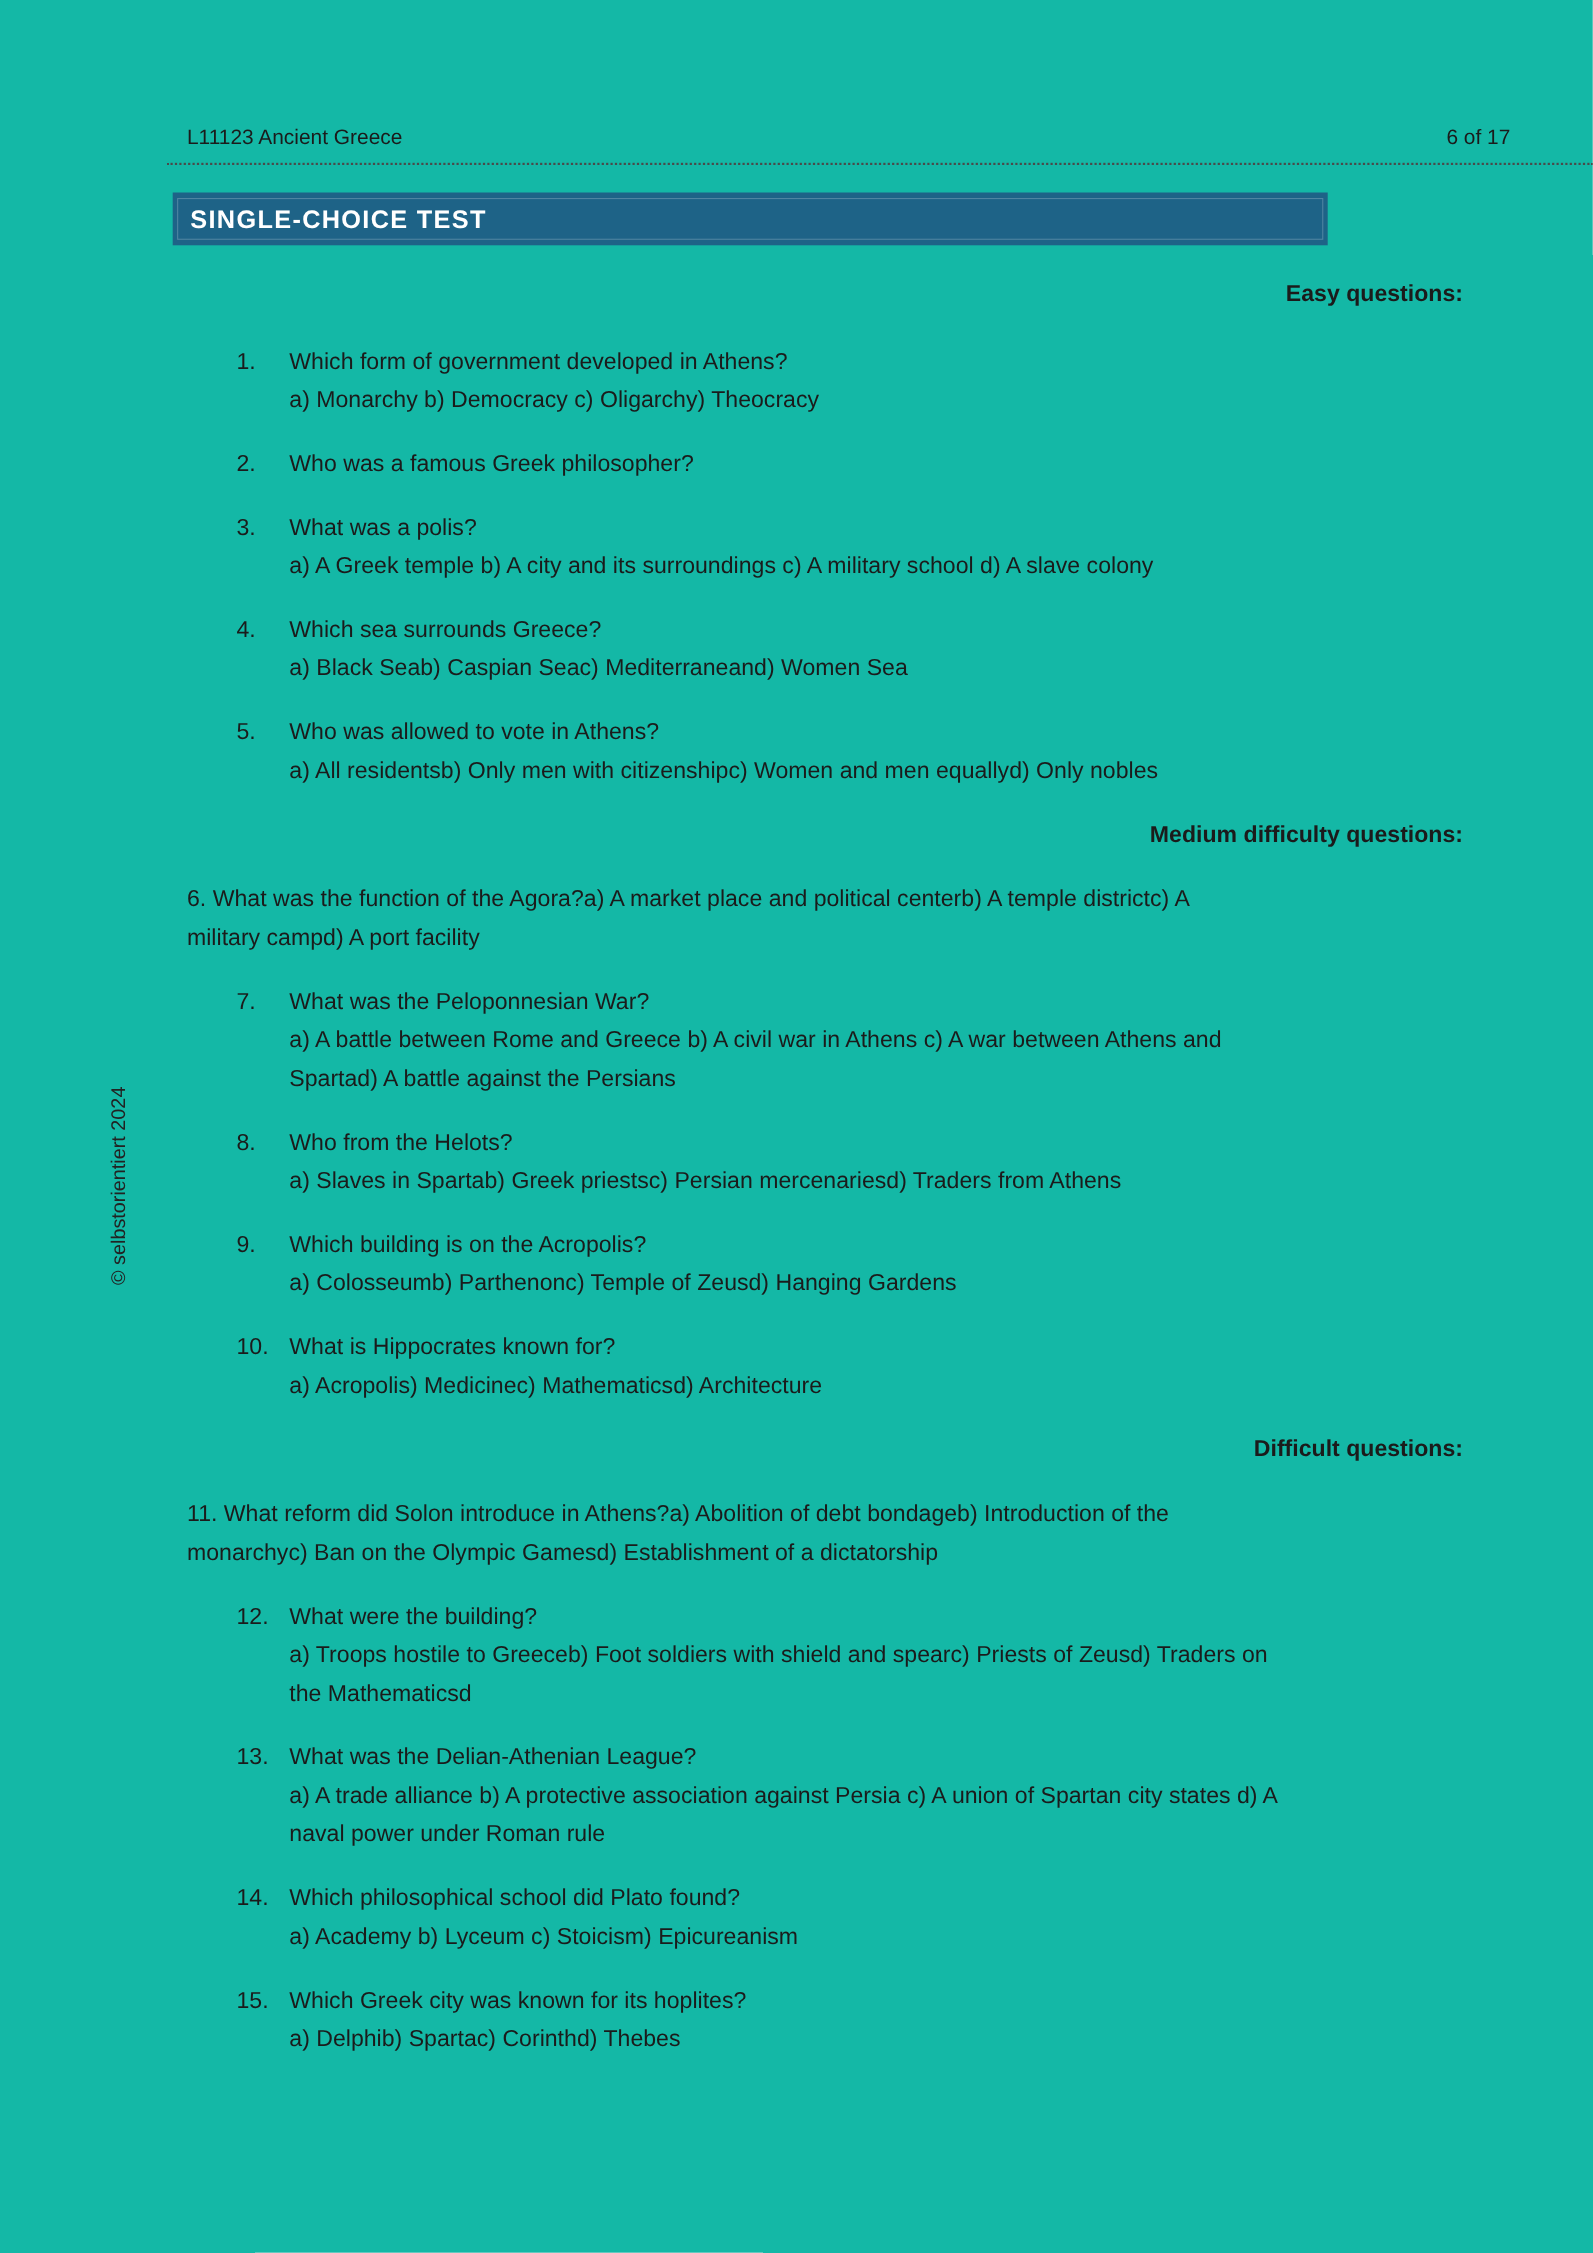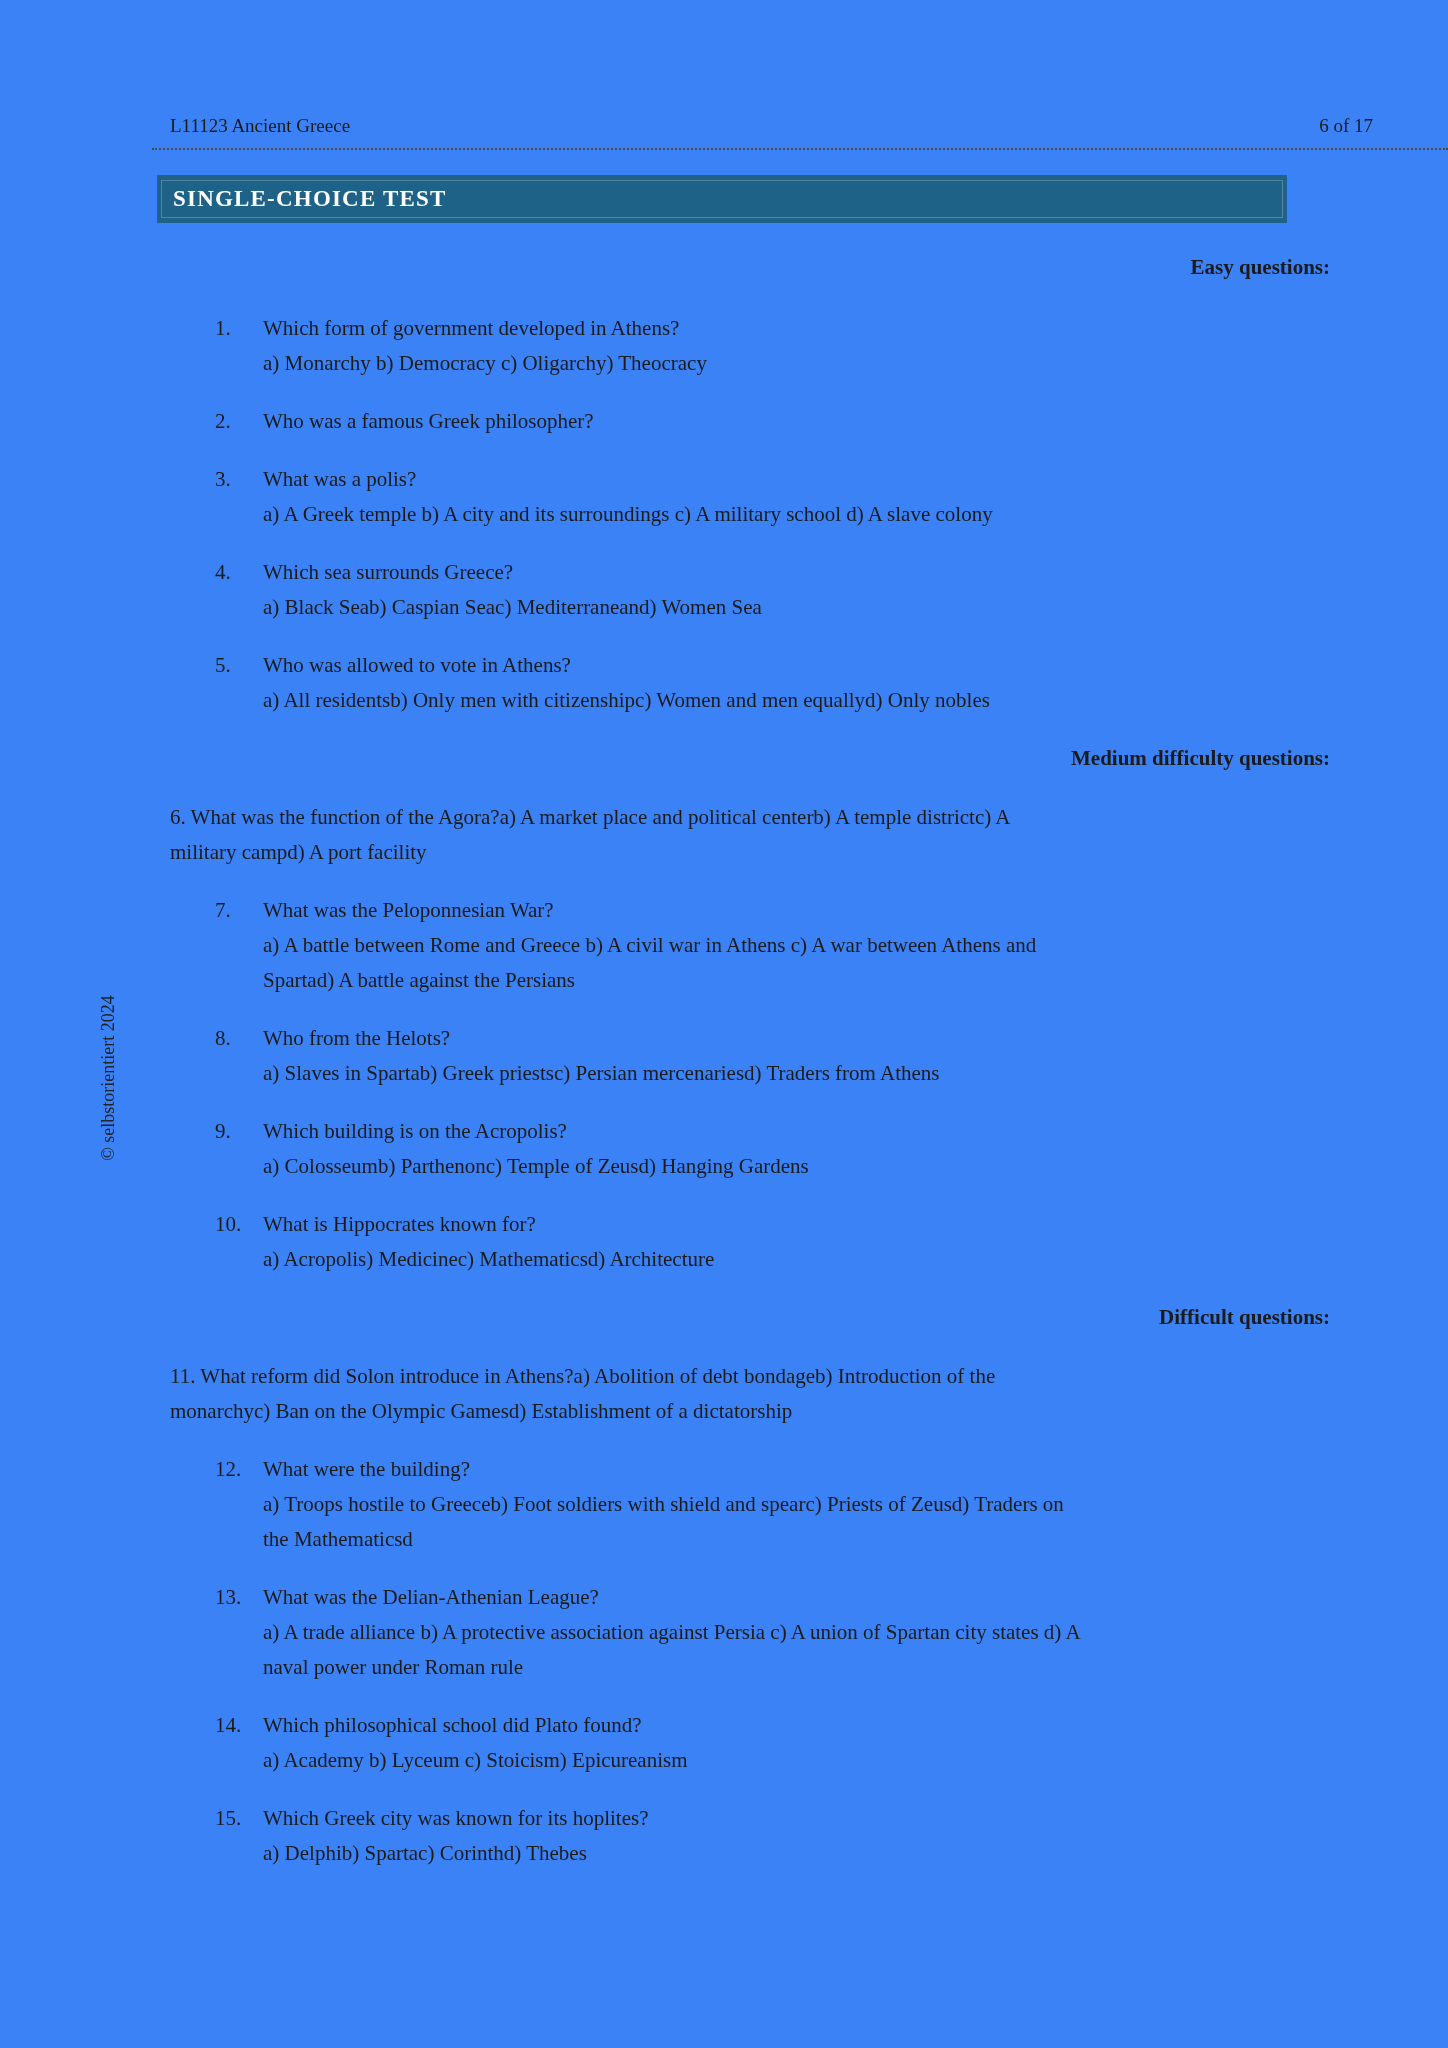--- a/index.html
+++ b/index.html
@@ -1,22 +1,22 @@
 <!DOCTYPE html>
 <html><head>
 <meta charset="utf-8">
 <style>
   * { margin: 0; padding: 0; box-sizing: border-box; }
   html, body { background: #e8e8e8; }
   .page {
     position: relative;
     width: 1448px;
     height: 2048px;
-    background: #3b82f6;
-    font-family: Liberation Serif, serif;
+    background: #14b8a6;
+    font-family: Liberation Sans, sans-serif;
     color: #1b1b1b;
     overflow: hidden;
   }
   
   .doc-header {
     position: absolute;
     top: 113px;
     left: 170px;
     right: 75px;
     display: flex;
@@ -30,21 +30,21 @@
     top: 148px;
     left: 152px;
     right: 0;
     border-top: 2px dotted #4a4a4a;
   }
   
   .banner {
     position: absolute;
     top: 175px;
     left: 157px;
-    width: 1130px;
+    width: 1050px;
     height: 48px;
     background: #1e6387;
     display: flex;
     align-items: center;
   }
   .banner::after {
     content: "";
     position: absolute;
     inset: 5px 4px 5px 4px;
     border: 1px solid rgba(255,255,255,0.22);

